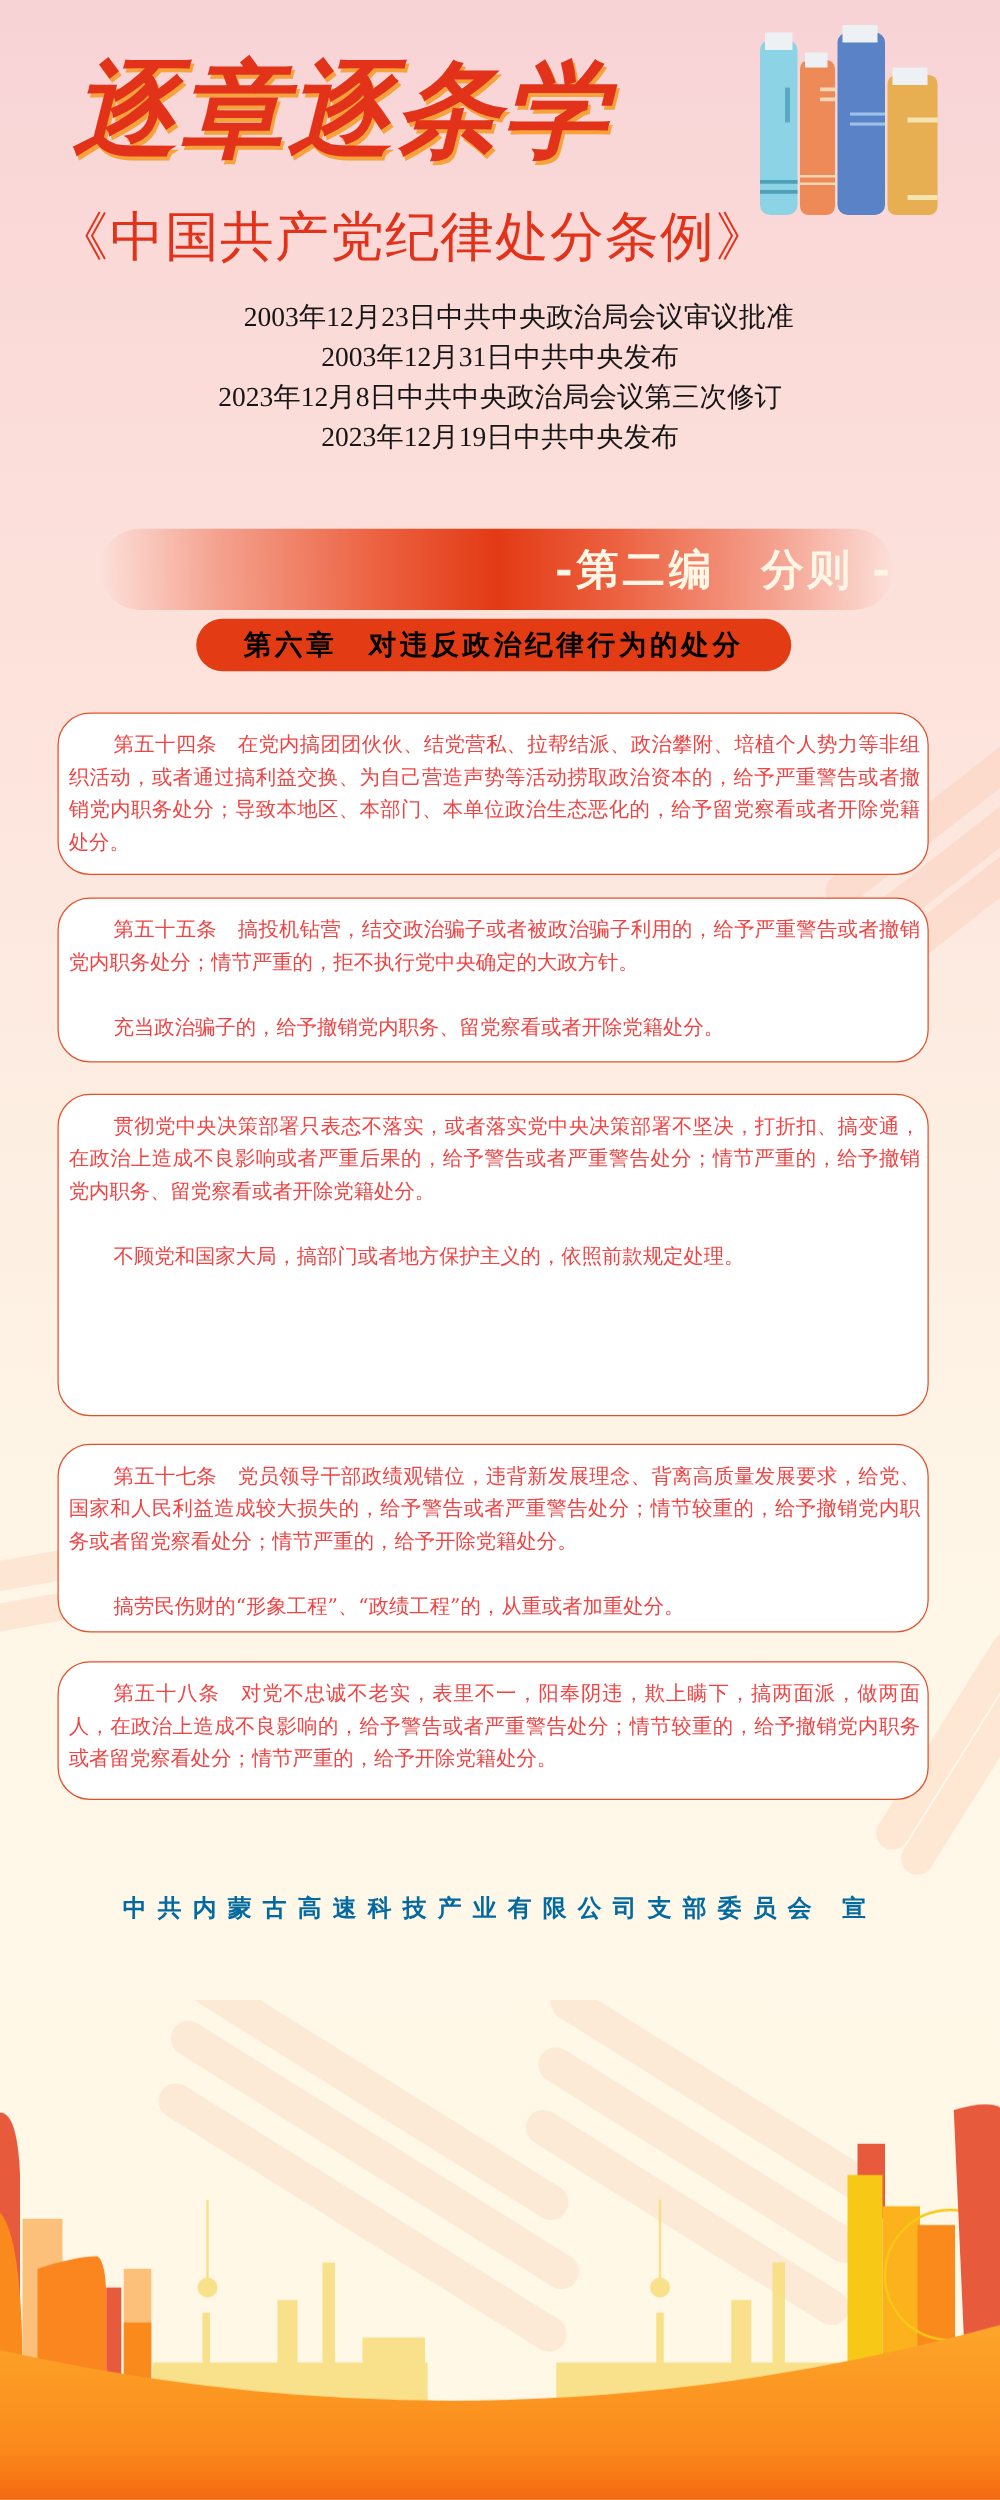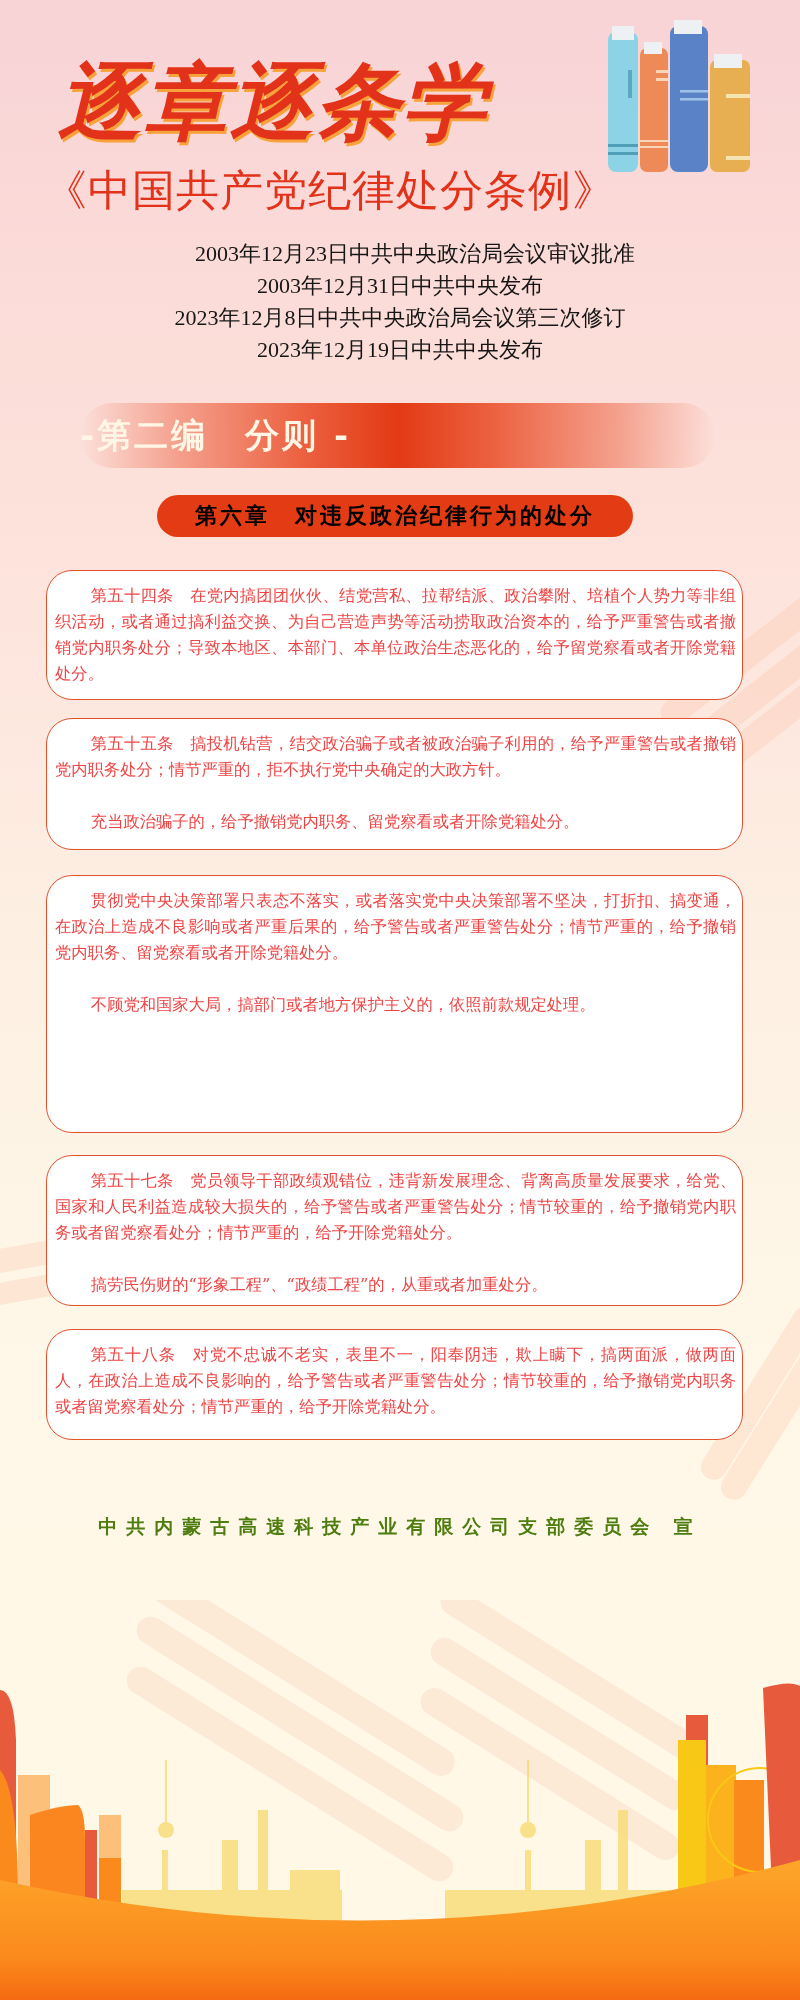--- a/index.html
+++ b/index.html
@@ -6,50 +6,50 @@
   body { width:800px; height:2000px; overflow:hidden; position:relative;
     font-family: "DejaVu Serif", "Liberation Serif", serif;
     background: linear-gradient(180deg, #f8d3d6 0%, #fbdcd8 15%, #fde3dc 28%, #fdeee2 45%, #fef5e6 60%, #fff8e8 75%, #fff8e6 100%);
   }
   .abs { position:absolute; }
 
   
   .scribble { position:absolute; border-radius:30px; background:rgba(252,190,160,0.28); transform:rotate(-38deg); }
 
   
-  .main-title { left:58px; top:52px; width:450px; font-size:84px; line-height:100px; letter-spacing:2px; color:#e2321a;
-    font-family: Liberation Sans, sans-serif; font-weight:bold; font-style:italic;
+  .main-title { left:58px; top:40px; width:450px; font-size:84px; line-height:100px; letter-spacing:2px; color:#e2321a;
+    font-family: Liberation Serif, serif; font-weight:bold; font-style:italic;
     text-shadow: 2px 3px 0 #f7a23a; white-space:nowrap; }
   .sub-title { left:44px; top:160px; font-size:43px; line-height:60px; color:#e2321a; white-space:nowrap;
     font-family:"DejaVu Serif", serif; letter-spacing:1px; }
 
   
   .books { left:600px; top:18px; width:160px; height:155px; }
 
   .dates { left:0; top:238px; width:800px; text-align:center; color:#161616;
     font-family:Liberation Serif, serif; font-size:22px; line-height:32px; }
   .dates div { white-space:nowrap; }
   .dates .d0 { padding-left:30px; }
 
-  .section-banner { left:80px; top:403px; width:635px; height:65px; border-radius:32px;
+  .section-banner { left:80px; top:423px; width:635px; height:65px; border-radius:32px;
     background: linear-gradient(90deg, rgba(242,120,95,0) 0%, rgba(238,110,80,0.55) 15%, #ec6140 35%, #e23a14 50%, #ec6140 65%, rgba(238,110,80,0.55) 85%, rgba(242,120,95,0) 100%);
-    display:flex; align-items:center; justify-content:flex-start; }
+    display:flex; align-items:center; justify-content:flex-end; }
   .section-banner span { color:#fff6e6; font-size:34px; font-weight:bold; letter-spacing:3px; white-space:pre; font-family:"DejaVu Serif", serif; }
 
   .chapter-pill { left:157px; top:495px; width:476px; height:42px; border-radius:21px; background:#e33b14;
     display:flex; align-items:center; justify-content:center; }
   .chapter-pill span { color:#000000; font-size:22px; font-weight:bold; letter-spacing:3px; white-space:pre; font-family:"DejaVu Serif", serif; }
 
   .article { position:absolute; left:46px; width:697px; background:#ffffff; border:1.5px solid #e3512c;
     border-radius:26px; box-sizing:border-box; padding:12px 6px 10px 8px; color:#ef4444;
     font-family:"DejaVu Serif", "Liberation Serif", serif; font-size:16.3px; line-height:26px; }
   .article p { margin:0; text-indent:2.2em; text-align:justify; }
   .article p + p { margin-top:26px; }
 
-  .footer-sign { left:0; top:1514px; width:800px; text-align:center; color:#4d7c0f; font-size:19px; letter-spacing:9px;
+  .footer-sign { left:0; top:1514px; width:800px; text-align:center; color:#0369a1; font-size:19px; letter-spacing:9px;
     font-family:"DejaVu Serif", serif; font-weight:bold; white-space:pre; }
 
   .skyline { left:0; top:1600px; width:800px; height:400px; }
 </style>
 </head>
 <body>
 
 <div class="scribble" style="left:640px;top:640px;width:220px;height:26px;"></div>
 <div class="scribble" style="left:650px;top:680px;width:220px;height:26px;"></div>
 <div class="scribble" style="left:660px;top:720px;width:200px;height:26px;"></div>

